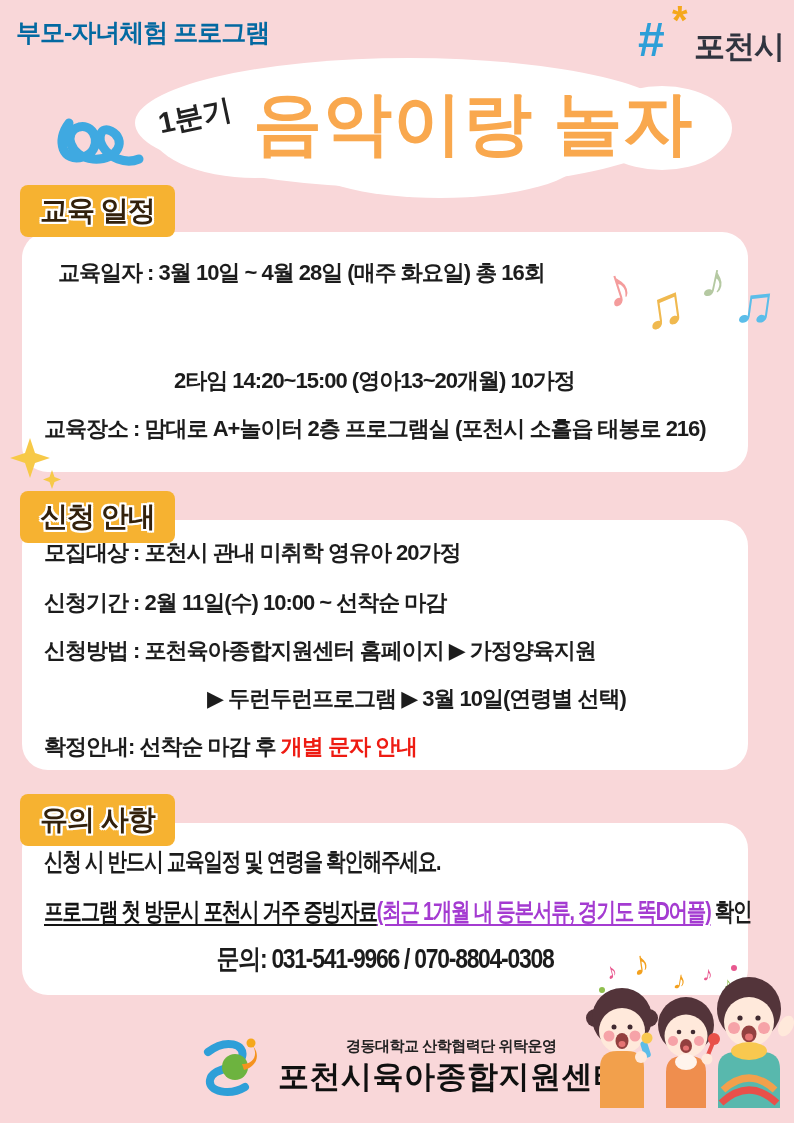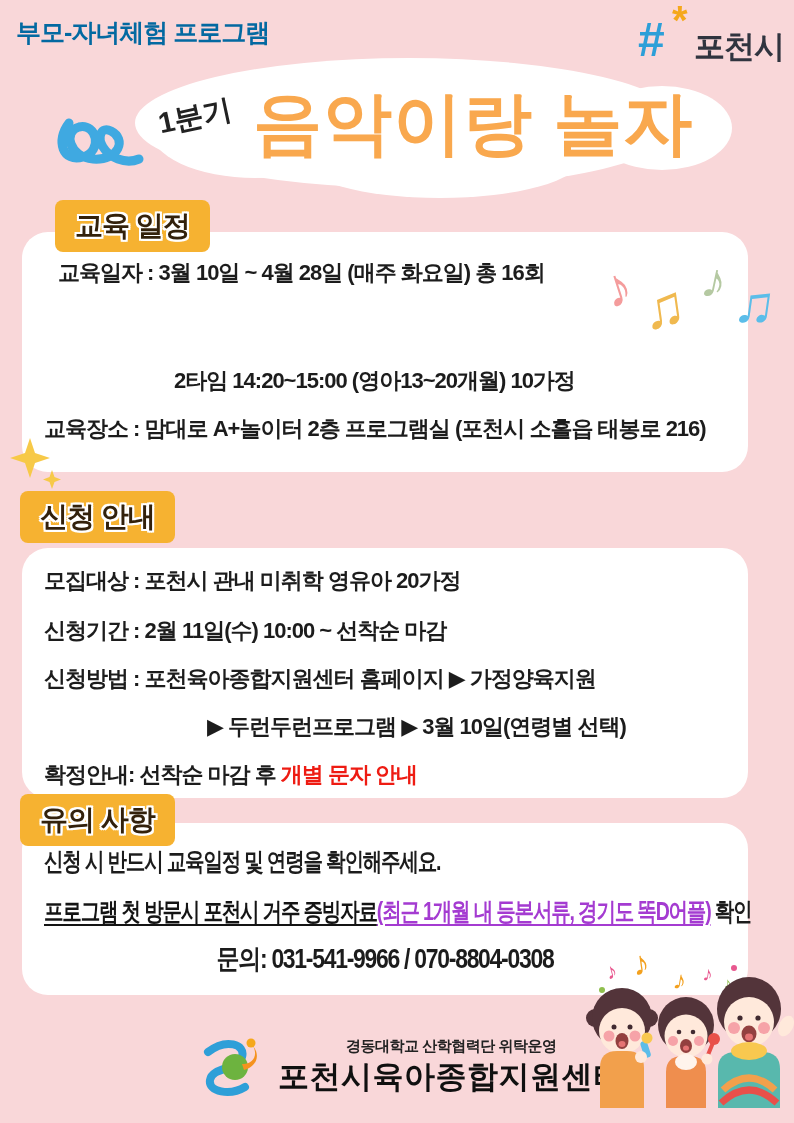--- a/index.html
+++ b/index.html
@@ -23,25 +23,25 @@
   .c4{left:300px;top:120px;width:280px;height:78px;}
   .quarter{left:158px;top:97px;font-size:29px;font-weight:800;color:#222;transform:rotate(-12deg);}
   .main-title{left:253px;top:78px;font-size:69px;font-weight:900;color:#f9a84e;letter-spacing:1px;white-space:nowrap;}
   .doodle{left:55px;top:95px;}
   
   .badge{position:absolute;left:20px;background:#f6b231;border-radius:8px;padding:7px 20px;z-index:5;}
   .badge span{
     font-size:28px;font-weight:800;color:#33210b;letter-spacing:-1px;
     text-shadow:-2px -2px 0 #fff,2px -2px 0 #fff,-2px 2px 0 #fff,2px 2px 0 #fff,-2px 0 0 #fff,2px 0 0 #fff,0 -2px 0 #fff,0 2px 0 #fff;
   }
-  .b1{top:200px;margin-left:35px;}.b2{top:491px;}.b3{top:794px;}
+  .b1{top:185px;}.b2{top:491px;}.b3{top:794px;}
   
   .box{position:absolute;left:22px;width:726px;background:#ffffff;border-radius:26px;z-index:1;}
   .box1{top:232px;height:240px;}
-  .box2{top:520px;height:250px;margin-top:28px;}
+  .box2{top:520px;height:250px;}
   .box3{top:823px;height:172px;}
   .line{position:absolute;font-size:22px;font-weight:700;color:#1c1c1c;letter-spacing:-1px;white-space:nowrap;}
   .red{color:#ee1b12;}
   .u-black{color:#141414;text-decoration:underline;text-underline-offset:4px;}
   .u-purple{color:#a43bd1;text-decoration:underline;text-underline-offset:4px;}
   .condensed{transform:scaleX(0.78);transform-origin:left center;font-size:25px;letter-spacing:-1.5px;}
   .contact{left:0;width:100%;text-align:center;font-size:27px;font-weight:800;letter-spacing:-1.5px;transform:scaleX(0.85);transform-origin:center;}
   
   .notes{left:596px;top:252px;width:198px;height:110px;z-index:4;}
   .notes .n{position:absolute;font-weight:700;line-height:1;}

